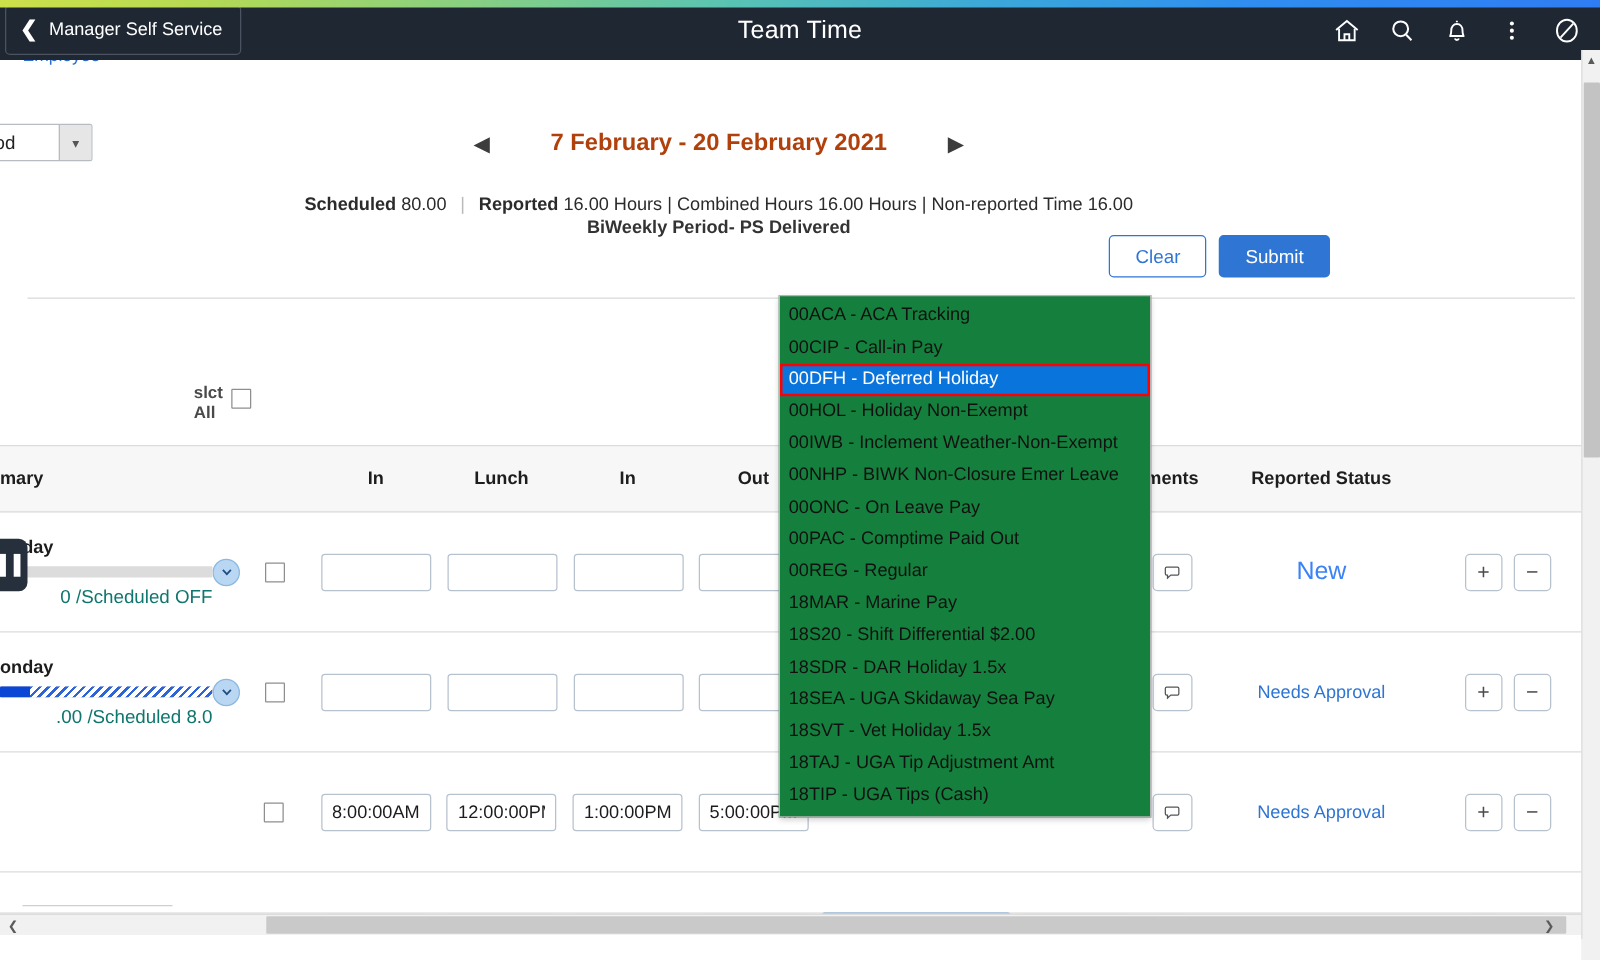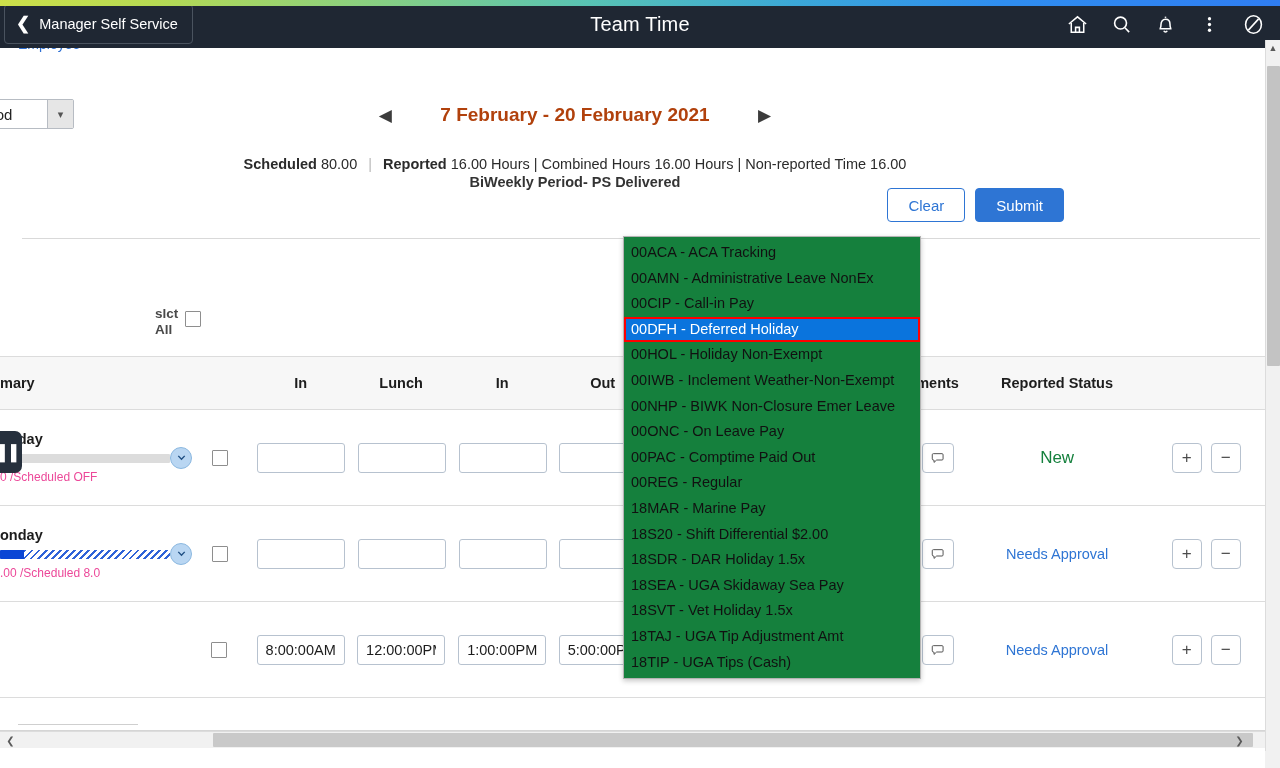--- a/index.html
+++ b/index.html
@@ -124,21 +124,21 @@
   .trow:last-child { border-bottom:none; }
 
   .daycell { padding-left:40px; }
   .dayname { font-size:14.5px; font-weight:bold; color:#1c1c1c; margin-bottom:7px; }
   .bar { width:170px; height:9px; background:#dcdcdc; border-radius:1px; overflow:hidden; position:relative; }
   .bar .fill { position:absolute; left:0; top:0; height:9px; background:#0b46d5; }
   .bar .hatch {
     position:absolute; top:0; height:9px; background:#ffffff;
     background-image: repeating-linear-gradient(135deg, #2f63d8 0 2px, #ffffff 2px 5px);
   }
-  .daymeta { font-size:12px; color:#ec4899; margin-top:7px; white-space:nowrap; }
+  .daymeta { font-size:15px; color:#0f766e; margin-top:7px; white-space:nowrap;text-align:right; }
 
   .chevbtn {
     width:22px; height:22px; border-radius:50%; background:#b9d6f2; border:1px solid #8bb8e0;
     display:flex; align-items:center; justify-content:center; cursor:pointer;
   }
   .chevbtn svg { display:block; }
 
   .tinput {
     width:88px; height:30px; border:1px solid #b7c2cf; border-radius:3px; background:#fff;
     font-size:14.5px; color:#1c1c1c; padding:0 8px; font-family:"Liberation Sans", sans-serif;
@@ -152,21 +152,21 @@
   .selbox .sbtn {
     position:absolute; right:0; top:0; width:24px; height:28px; background:#d7e6f7;
     display:flex; align-items:center; justify-content:center;
   }
 
   .cmtbtn {
     width:32px; height:30px; border:1px solid #b7c2cf; border-radius:4px; background:#fff;
     display:flex; align-items:center; justify-content:center; cursor:pointer; margin:0 auto;
   }
 
-  .status-new { font-size:17px; color:#15803d; }
+  .status-new { font-size:20px; color:#3b82f6; }
   .status-link { font-size:14.5px; color:#2e75d4; cursor:pointer; }
 
   .actbtns { display:flex; gap:9px; justify-content:center; }
   .sqbtn {
     width:30px; height:30px; border:1px solid #b7c2cf; border-radius:4px; background:#fff;
     display:flex; align-items:center; justify-content:center; cursor:pointer; color:#4c4c4c;
     font-size:17px; line-height:1;
   }
 
   
@@ -460,21 +460,20 @@
           </div>
         </div>
     </div>
 
     <div class="lhandle">
       <span class="bars">▌▌</span>
     </div>
 
     <div class="ddlist" id="dd-host">
         <div class="ddopt">00ACA - ACA Tracking</div>
-        <div class="ddopt">00AMN - Administrative Leave NonEx</div>
         <div class="ddopt">00CIP - Call-in Pay</div>
         <div class="ddopt sel">00DFH - Deferred Holiday</div>
         <div class="ddopt">00HOL - Holiday Non-Exempt</div>
         <div class="ddopt">00IWB - Inclement Weather-Non-Exempt</div>
         <div class="ddopt">00NHP - BIWK Non-Closure Emer Leave</div>
         <div class="ddopt">00ONC - On Leave Pay</div>
         <div class="ddopt">00PAC - Comptime Paid Out</div>
         <div class="ddopt">00REG - Regular</div>
         <div class="ddopt">18MAR - Marine Pay</div>
         <div class="ddopt">18S20 - Shift Differential $2.00</div>

